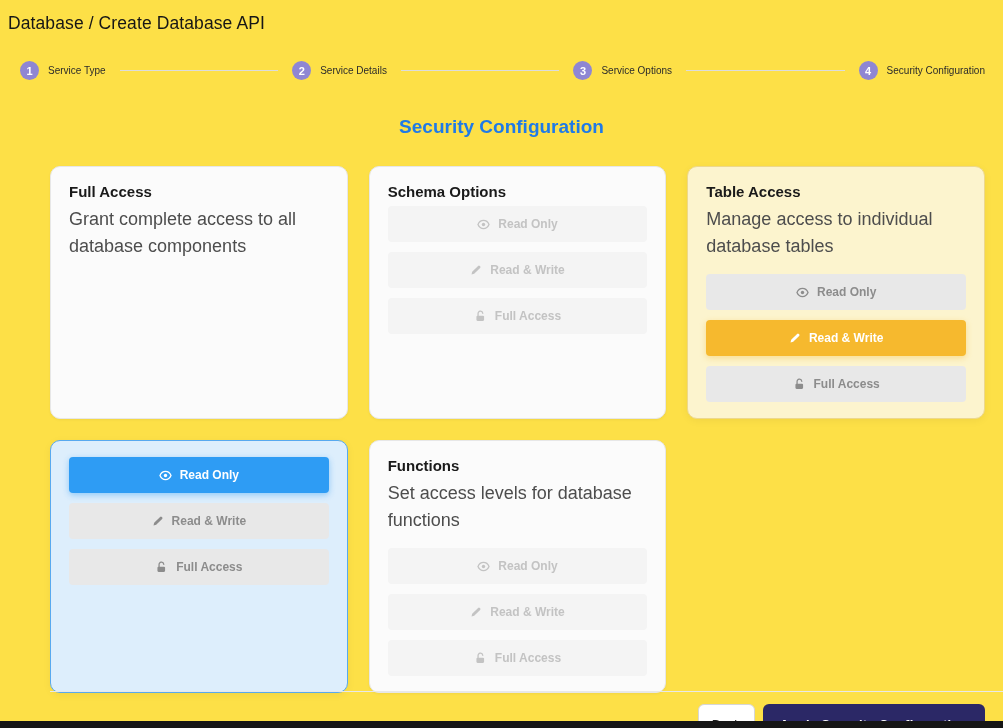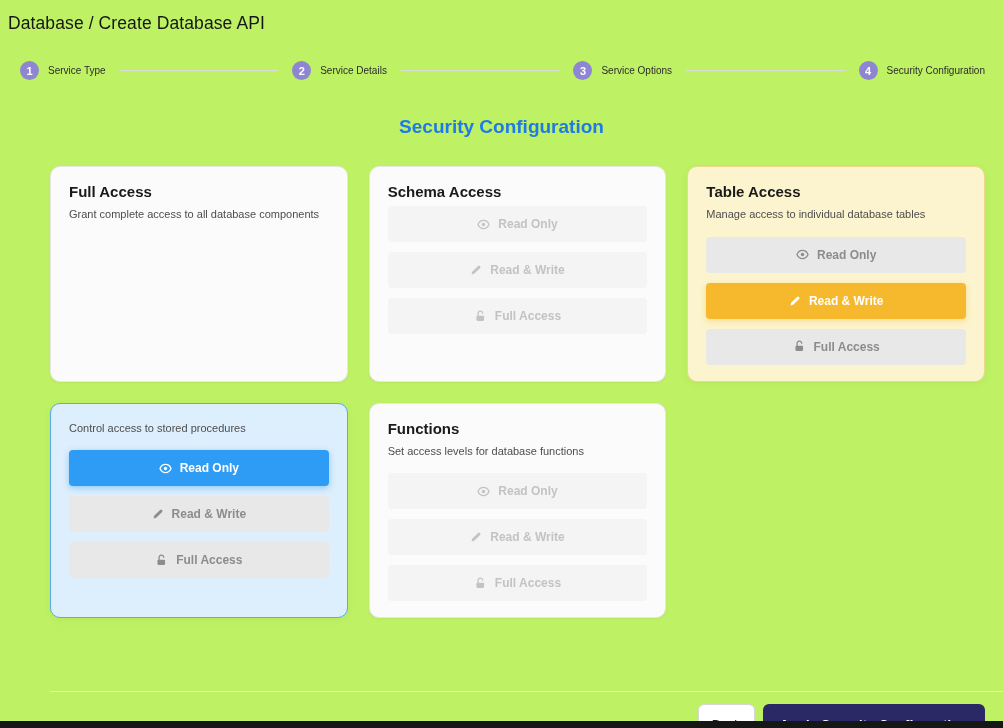--- a/index.html
+++ b/index.html
@@ -3,21 +3,21 @@
 <meta charset="utf-8">
 <style>
   * { box-sizing: border-box; margin: 0; padding: 0; }
   html, body { background: #ffffff; }
   body { font-family: "Liberation Sans", sans-serif; }
 
   .page {
     position: relative;
     width: 1003px;
     height: 728px;
-    background: #bef264;
+    background: #fde047;
     overflow: hidden;
   }
 
   .page-title {
     padding: 13px 0 0 8px;
     font-size: 17.5px;
     font-weight: 500;
     color: #161616;
     letter-spacing: 0.1px;
   }
@@ -83,21 +83,21 @@
     padding: 16px 18px;
     box-shadow: 0 1px 3px rgba(0,0,0,0.05);
   }
   .card-title {
     font-size: 15px;
     font-weight: 700;
     color: #1a1a1a;
     margin-bottom: 6px;
   }
   .card-desc {
-    font-size: 11px;
+    font-size: 18px;
     line-height: 1.5;
     color: #4d4d4d;
     margin-bottom: 14px;
   }
   .card.hl-yellow {
     background: #FCF4CE;
     border: 1.5px solid #EDD88C;
     box-shadow: 0 2px 8px rgba(0,0,0,0.05);
   }
   .card.hl-blue {
@@ -227,21 +227,21 @@
   <div class="section-heading">Security Configuration</div>
 
   <div class="cards-grid">
 
     <div class="card">
       <div class="card-title">Full Access</div>
       <div class="card-desc">Grant complete access to all database components</div>
     </div>
 
     <div class="card dim">
-      <div class="card-title">Schema Access</div>
+      <div class="card-title">Schema Options</div>
       <div class="options">
         <button class="opt">
           <span>
               <svg width="13" height="13" viewBox="0 0 16 16">
                 <path d="M8 3C4.6 3 2 6.1 1.2 8 2 9.9 4.6 13 8 13s6-3.1 6.8-5C14 6.1 11.4 3 8 3z" fill="none" stroke="currentColor" stroke-width="1.6"></path>
                 <circle cx="8" cy="8" r="2.1" fill="currentColor"></circle>
               </svg>
             </span>
           <span>Read Only</span>
         </button>
@@ -292,21 +292,20 @@
                 <path d="M5 7V4.7A2.9 2.9 0 0 1 10.8 4" fill="none" stroke="currentColor" stroke-width="1.6" stroke-linecap="round"></path>
                 <rect x="3" y="7" width="9.4" height="6.4" rx="1.4" fill="currentColor"></rect>
               </svg>
             </span>
           <span>Full Access</span>
         </button>
       </div>
     </div>
 
     <div class="card hl-blue">
-      <div class="card-desc">Control access to stored procedures</div>
       <div class="options">
         <button class="opt sel-blue">
           <span>
               <svg width="13" height="13" viewBox="0 0 16 16">
                 <path d="M8 3C4.6 3 2 6.1 1.2 8 2 9.9 4.6 13 8 13s6-3.1 6.8-5C14 6.1 11.4 3 8 3z" fill="none" stroke="currentColor" stroke-width="1.6"></path>
                 <circle cx="8" cy="8" r="2.1" fill="currentColor"></circle>
               </svg>
             </span>
           <span>Read Only</span>
         </button>

